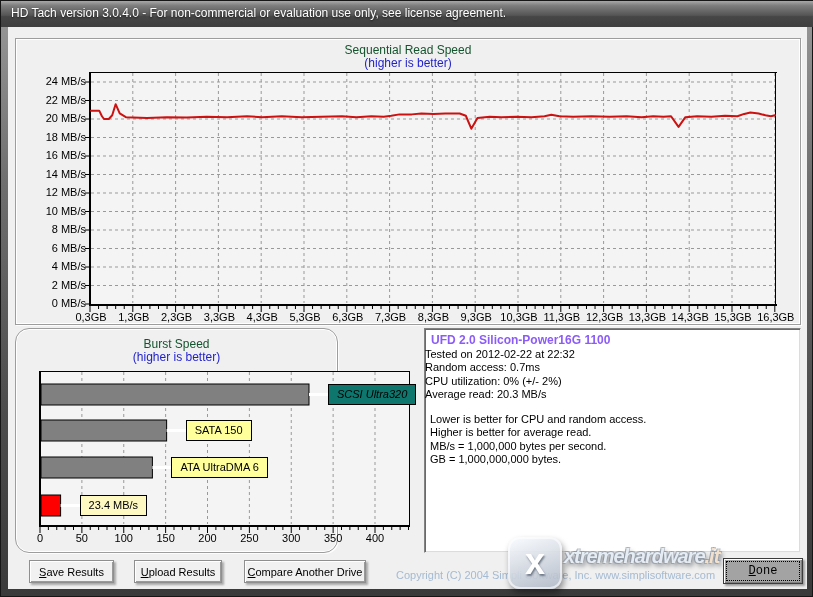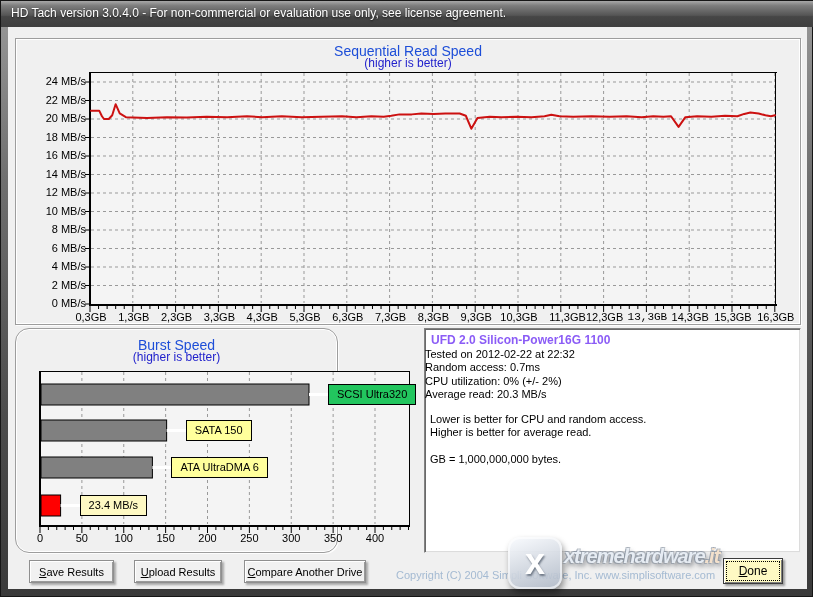--- a/index.html
+++ b/index.html
@@ -15,21 +15,21 @@
               text-shadow:0 1px 2px rgba(0,0,0,.7); white-space:nowrap; }
   .client { position:absolute; left:7px; top:26px; width:799px; height:562px; background:#f0f0f0; }
 
   .etched { position:absolute; background:#f0f0f0; border:1px solid #9d9d9d;
             box-shadow: inset 0 0 0 1px #ffffff, 1px 1px 0 rgba(255,255,255,.85); }
   .sunken { position:absolute; background:#ffffff; border:1px solid #828282;
             border-right-color:#efefef; border-bottom-color:#efefef;
             box-shadow: inset 1px 1px 0 #6a6a6a, inset -1px -1px 0 #dcdcdc; }
 
   .chart-title { position:absolute; left:0; width:100%; text-align:center;
-                 color:#1d4ed8; font-size:14px; }
+                 color:#14532d; font-size:12px; }
   .chart-sub   { position:absolute; left:0; width:100%; text-align:center;
                  color:#2222cc; font-size:12px; }
 
   
   .seq-panel  { left:7px;  top:11px;  width:786px; height:287px; }
   .seq-svg    { position:absolute; left:68px; top:31px; }
   .ylab { position:absolute; width:62px; text-align:right; font-size:11px; color:#000; }
   .xlab { position:absolute; width:48px; text-align:center; font-size:11px; color:#000; }
 
   
@@ -45,25 +45,25 @@
   .info-line  { position:absolute; left:0; font-size:11px; white-space:nowrap; }
   .note-line  { position:absolute; left:5px;  font-size:11px; white-space:nowrap; }
 
   
   .btn { position:absolute; height:23px; background:#f1f1f1; border:1px solid #8f8f8f;
          box-shadow: inset 1px 1px 0 #ffffff, inset -1px -1px 0 #9a9a9a, 1.5px 1.5px 2px rgba(0,0,0,.3);
          font-family:"Liberation Sans",sans-serif; font-size:11px; color:#000;
          text-align:center; cursor:default; }
   .ak { text-decoration:underline; }
   .copyright { position:absolute; left:388px; top:542px; font-size:11px; color:#a4bad2; white-space:nowrap; }
-  .done-btn { position:absolute; left:715px; top:531px; width:60px; height:26px;
-              background:#fef9c3; border:1px solid #3c3c3c;
+  .done-btn { position:absolute; left:715px; top:531px; width:80px; height:26px;
+              background:#a3a3a3; border:1px solid #3c3c3c;
               box-shadow: inset 1px 1px 0 #ffffff, inset -1px -1px 0 #808080, 1.5px 1.5px 2px rgba(0,0,0,.35);
               outline:1px dotted #000; outline-offset:-4px;
-              font-size:12px; text-align:center; line-height:24px; }
+              font-size:12px; text-align:center; line-height:24px;font-family:Liberation Mono, monospace; }
 
   
   .watermark { position:absolute; left:494px; top:506px; width:310px; height:64px; z-index:5; pointer-events:none; }
   .wm-logo { position:absolute; left:6px; top:4px; width:54px; height:52px; border-radius:12px;
              background:linear-gradient(160deg, rgba(250,252,255,.95), rgba(170,180,195,.85));
              box-shadow: 2px 4px 6px rgba(0,0,0,.4), inset 0 0 0 2px rgba(255,255,255,.6);
              color:#fff; font-size:36px; font-weight:bold; text-align:center; line-height:50px;
              text-shadow:1px 2px 2px rgba(90,100,115,.8); }
   .wm-text { position:absolute; left:62px; top:12px; font-size:20px; font-weight:bold; font-style:italic;
              letter-spacing:-1px; white-space:nowrap;
@@ -236,23 +236,23 @@
           <div class="xlab" style="left: 93.8px; top: 272px;">1,3GB</div>
           <div class="xlab" style="left: 136.6px; top: 272px;">2,3GB</div>
           <div class="xlab" style="left: 179.4px; top: 272px;">3,3GB</div>
           <div class="xlab" style="left: 222.2px; top: 272px;">4,3GB</div>
           <div class="xlab" style="left: 265px; top: 272px;">5,3GB</div>
           <div class="xlab" style="left: 307.8px; top: 272px;">6,3GB</div>
           <div class="xlab" style="left: 350.6px; top: 272px;">7,3GB</div>
           <div class="xlab" style="left: 393.4px; top: 272px;">8,3GB</div>
           <div class="xlab" style="left: 436.2px; top: 272px;">9,3GB</div>
           <div class="xlab" style="left: 479px; top: 272px;">10,3GB</div>
-          <div class="xlab" style="left: 521.8px; top: 272px; text-align: right;">11,3GB</div>
+          <div class="xlab" style="left: 521.8px; top: 272px;">11,3GB</div>
           <div class="xlab" style="left: 564.6px; top: 272px;">12,3GB</div>
-          <div class="xlab" style="left: 607.4px; top: 272px; font-family: Liberation Mono, monospace;">13,3GB</div>
+          <div class="xlab" style="left: 607.4px; top: 272px;">13,3GB</div>
           <div class="xlab" style="left: 650.2px; top: 272px;">14,3GB</div>
           <div class="xlab" style="left: 693px; top: 272px;">15,3GB</div>
           <div class="xlab" style="left: 735.8px; top: 272px;">16,3GB</div>
         </div>
     </div>
 
     <div class="etched burst-panel">
       <div class="chart-title" style="top:8px">Burst Speed</div>
       <div class="chart-sub" style="top:21px">(higher is better)</div>
       <svg class="burst-svg" width="380" height="168" viewBox="0 0 380 168">
@@ -317,21 +317,21 @@
           <line x1="305.5" y1="160" x2="305.5" y2="163" stroke="#000" stroke-width="1"></line>
           <line x1="313.875" y1="160" x2="313.875" y2="163" stroke="#000" stroke-width="1"></line>
           <line x1="322.25" y1="160" x2="322.25" y2="163" stroke="#000" stroke-width="1"></line>
           <line x1="330.625" y1="160" x2="330.625" y2="163" stroke="#000" stroke-width="1"></line>
           <line x1="347.375" y1="160" x2="347.375" y2="163" stroke="#000" stroke-width="1"></line>
           <line x1="355.75" y1="160" x2="355.75" y2="163" stroke="#000" stroke-width="1"></line>
           <line x1="364.125" y1="160" x2="364.125" y2="163" stroke="#000" stroke-width="1"></line>
           <line x1="372.5" y1="160" x2="372.5" y2="163" stroke="#000" stroke-width="1"></line>
         </svg>
       <div id="burst-barlabels">
-          <div class="barlabel" style="left: 312px; top: 55px; background: #22c55e;">SCSI Ultra320</div>
+          <div class="barlabel" style="left: 312px; top: 55px; background: #0f766e; font-style: italic;">SCSI Ultra320</div>
           <div class="barlabel" style="left: 169.625px; top: 91px; background: rgb(255, 255, 156);">SATA 150</div>
           <div class="barlabel" style="left: 155.387px; top: 128px; background: rgb(255, 255, 156);">ATA UltraDMA 6</div>
           <div class="barlabel" style="left: 63.5975px; top: 166px; background: #fef9c3;">23.4 MB/s</div>
         </div>
       <div id="burst-xlabels">
           <div class="bxlab" style="left: 6px; top: 203px;">0</div>
           <div class="bxlab" style="left: 47.875px; top: 203px;">50</div>
           <div class="bxlab" style="left: 89.75px; top: 203px;">100</div>
           <div class="bxlab" style="left: 131.625px; top: 203px;">150</div>
           <div class="bxlab" style="left: 173.5px; top: 203px;">200</div>
@@ -343,20 +343,21 @@
     </div>
 
     <div class="sunken info-panel">
       <div class="info-drive">UFD 2.0 Silicon-Power16G 1100</div>
       <div class="info-line" style="top:19px">Tested on 2012-02-22 at 22:32</div>
       <div class="info-line" style="top:32px">Random access: 0.7ms</div>
       <div class="info-line" style="top:46px">CPU utilization: 0% (+/- 2%)</div>
       <div class="info-line" style="top:59px">Average read: 20.3 MB/s</div>
       <div class="note-line" style="top:84px">Lower is better for CPU and random access.</div>
       <div class="note-line" style="top:97px">Higher is better for average read.</div>
+      <div class="note-line" style="top:111px">MB/s = 1,000,000 bytes per second.</div>
       <div class="note-line" style="top:124px">GB = 1,000,000,000 bytes.</div>
     </div>
 
     <button class="btn" style="left:21px;width:85px;top:533px">
       <span class="ak">S</span><span>ave Results</span>
     </button>
     <button class="btn" style="left:236px;width:122px;top:533px">
       <span class="ak">C</span><span>ompare Another Drive</span>
     </button>
     <button class="btn" style="left:126px;width:88px;top:533px">

